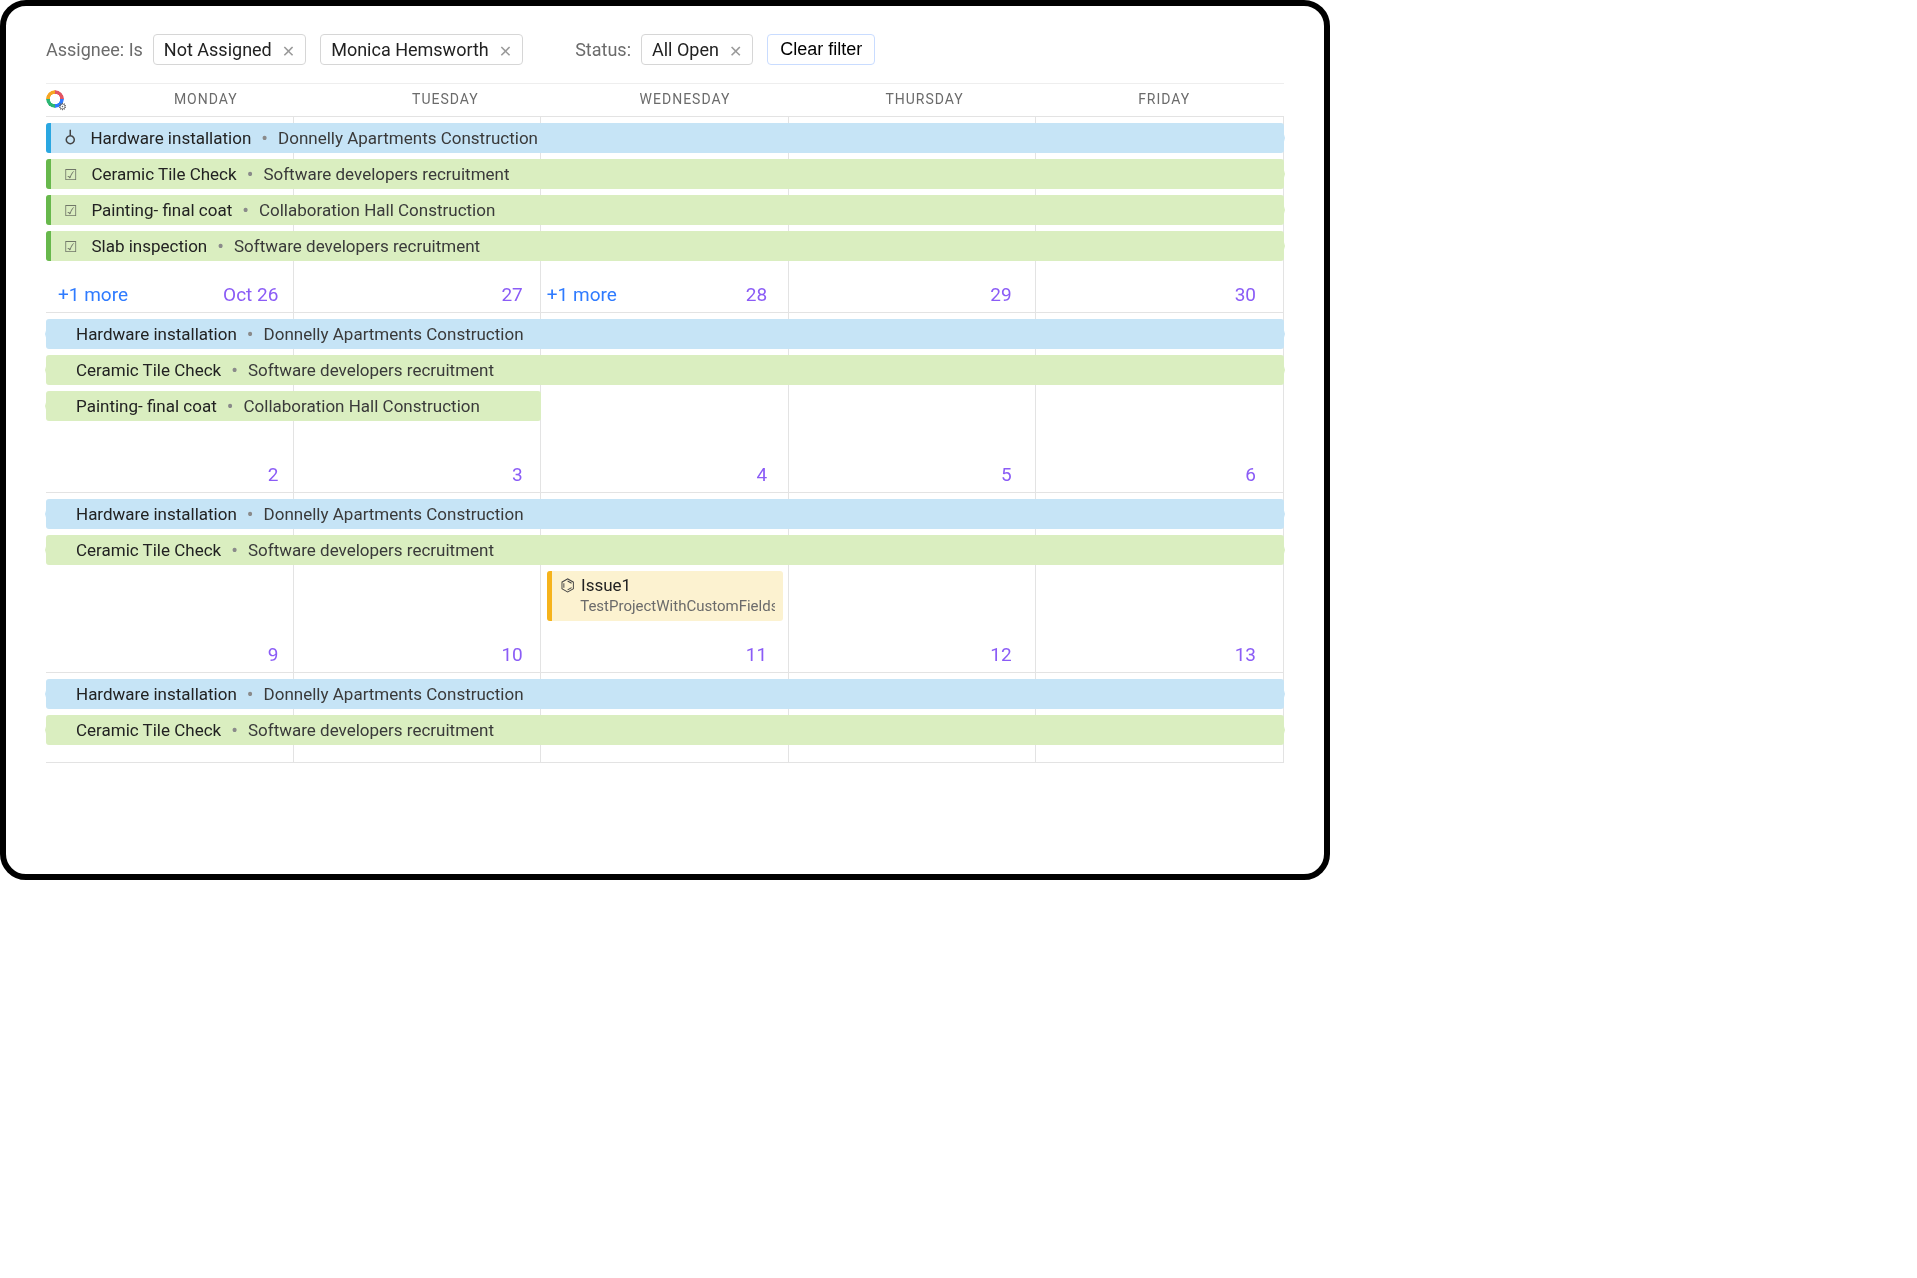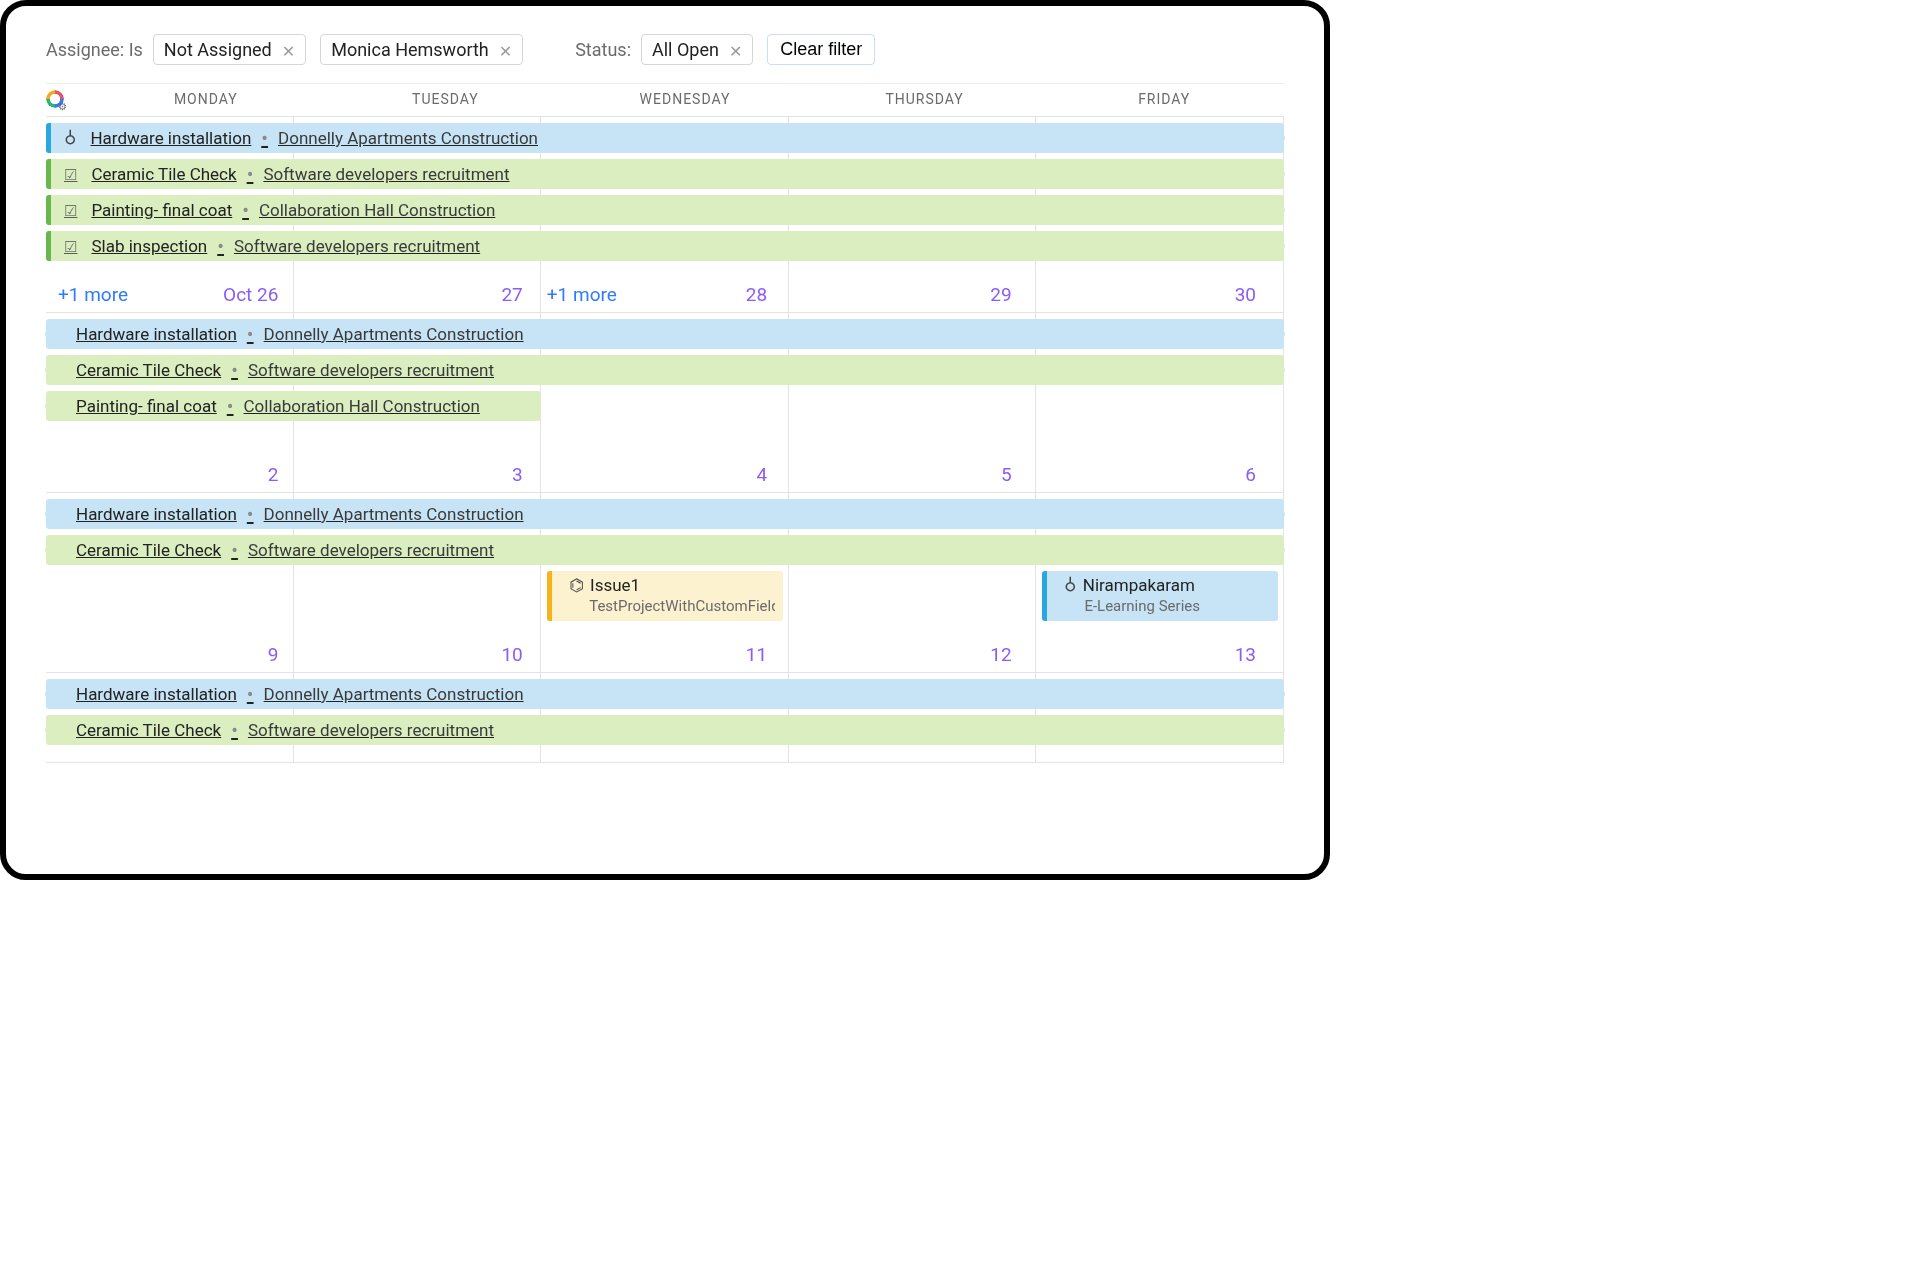--- a/index.html
+++ b/index.html
@@ -121,21 +121,20 @@
   }
   .bar {
     height: 30px;
     border-radius: 3px;
     display: flex;
     align-items: center;
     gap: 8px;
     padding-left: 18px;
     font-size: 17px;
     position: relative;
-    text-decoration: underline;
   }
   .bar .accent {
     position: absolute;
     left: 0; top: 0; bottom: 0;
     width: 5px;
     border-radius: 3px 0 0 3px;
   }
   .bar.blue  { background: #c6e4f6; }
   .bar.green { background: #daeec0; }
   .bar.continues-left::before,
@@ -172,21 +171,21 @@
     justify-content: space-between;
     padding: 0 12px;
   }
   .more { color: #2f7bff; cursor: pointer; }
   .dnum { color: #8b5cf6; }
 
   
   .card {
     margin: 0 6px 0 6px;
     border-radius: 3px;
-    padding: 4px 8px 6px 22px;
+    padding: 4px 8px 6px 13px;
     font-size: 17px;
     position: relative;
   }
   .card .accent {
     position: absolute; left:0; top:0; bottom:0; width:5px;
     border-radius: 3px 0 0 3px;
   }
   .card.yellow { background: #fcf2d0; }
   .card.blue   { background: #c6e4f6; }
   .card .sub { display:block; color: #6b6b6b; font-size: 15px; margin-top: 2px; padding-left: 20px; white-space:nowrap; overflow:hidden; }
@@ -357,23 +356,20 @@
           </div>
           <div class="bar green continues-left continues-right" style="width: 100%;">
             <span>Ceramic Tile Check</span>
             <span class="sep">•</span>
             <span class="proj">Software developers recruitment</span>
           </div>
         </div>
         <div class="cardwrap" style="top: 78px; left: 40%; width: 20%;">
           <div class="card yellow"><span class="accent" style="background: rgb(246, 179, 27);"></span><span class="bug">Issue1</span><span class="sub">TestProjectWithCustomFields</span></div>
         </div>
-        <div class="cardwrap" style="top: 78px; left: 80%; width: 20%;">
-          <div class="card blue"><span class="accent" style="background: rgb(42, 167, 225);"></span><span class="milestone">Nirampakaram</span><span class="sub">E-Learning Series</span></div>
-        </div>
         <div class="daterow">
           <div>
             <span class="more"></span>
             <span class="dnum">9</span>
           </div>
           <div>
             <span class="more"></span>
             <span class="dnum">10</span>
           </div>
           <div>

